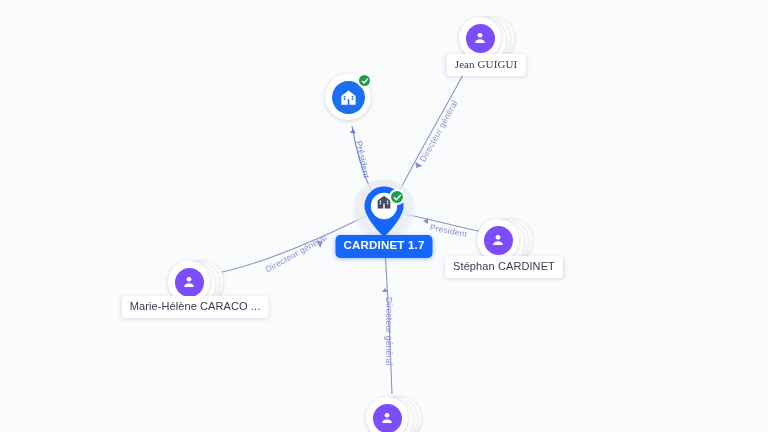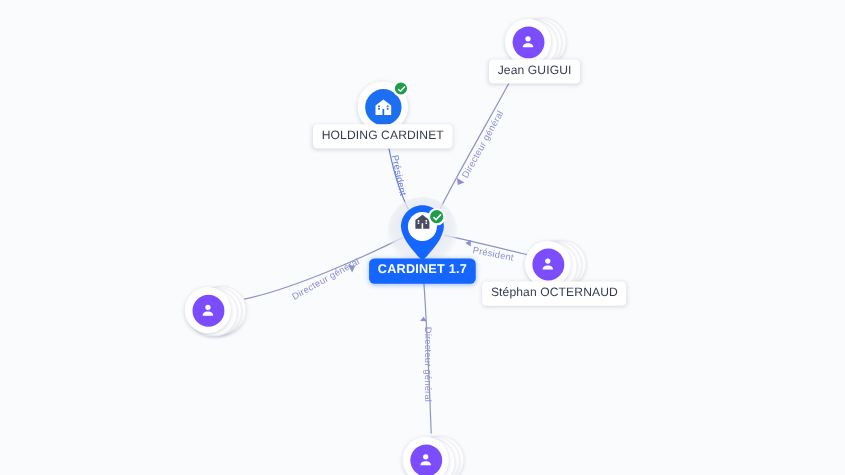--- a/index.html
+++ b/index.html
@@ -200,71 +200,71 @@
           <path d="M3 21h8v-7h2v7h8V10l-9-7-9 7v11zm3-8h2v2H6v-2zm0-3h2v2H6v-2zm10 3h2v2h-2v-2zm0-3h2v2h-2v-2z"></path>
         </svg>
       </div>
       <div class="badge-check" style="right:-1px; top:-1px;">
         <svg width="8" height="8" viewBox="0 0 24 24" fill="none" stroke="#ffffff" stroke-width="4" stroke-linecap="round" stroke-linejoin="round">
           <polyline points="4,13 9,18 20,6"></polyline>
         </svg>
       </div>
     </div>
   </div>
-  <div class="node-label" style="left:348px; top:113px;">HOLDING CARDINET</div>
 
   <div class="node" style="left:486px; top:38px;">
     <div class="person-stack">
       <div class="stack-card c3"></div>
       <div class="stack-card c2"></div>
       <div class="stack-card c1"></div>
       <div class="stack-main">
         <div class="avatar-circle">
           <svg width="16" height="16" viewBox="0 0 24 24" fill="#ffffff">
             <circle cx="12" cy="8" r="3.6"></circle>
             <path d="M4.8 19.5c0-3.7 3.2-5.6 7.2-5.6s7.2 1.9 7.2 5.6z"></path>
           </svg>
         </div>
       </div>
     </div>
   </div>
-  <div class="node-label" style="left:486px; top:54px;">Jean GUIGUI</div>
+  <div class="node-label" style="left:486px; top:54px;font-family:Liberation Serif, serif;">Jean GUIGUI</div>
 
   <div class="node" style="left:504px; top:240px;">
     <div class="person-stack">
       <div class="stack-card c3"></div>
       <div class="stack-card c2"></div>
       <div class="stack-card c1"></div>
       <div class="stack-main">
         <div class="avatar-circle">
           <svg width="16" height="16" viewBox="0 0 24 24" fill="#ffffff">
             <circle cx="12" cy="8" r="3.6"></circle>
             <path d="M4.8 19.5c0-3.7 3.2-5.6 7.2-5.6s7.2 1.9 7.2 5.6z"></path>
           </svg>
         </div>
       </div>
     </div>
   </div>
-  <div class="node-label" style="left:504px; top:256px;">Stéphan OCTERNAUD</div>
+  <div class="node-label" style="left:504px; top:256px;">Stéphan CARDINET</div>
 
   <div class="node" style="left:195px; top:282px;">
     <div class="person-stack">
       <div class="stack-card c3"></div>
       <div class="stack-card c2"></div>
       <div class="stack-card c1"></div>
       <div class="stack-main">
         <div class="avatar-circle">
           <svg width="16" height="16" viewBox="0 0 24 24" fill="#ffffff">
             <circle cx="12" cy="8" r="3.6"></circle>
             <path d="M4.8 19.5c0-3.7 3.2-5.6 7.2-5.6s7.2 1.9 7.2 5.6z"></path>
           </svg>
         </div>
       </div>
     </div>
   </div>
+  <div class="node-label" style="left:195px; top:296px;">Marie-Hélène CARACO ...</div>
 
   <div class="node" style="left:393px; top:418px;">
     <div class="person-stack">
       <div class="stack-card c3"></div>
       <div class="stack-card c2"></div>
       <div class="stack-card c1"></div>
       <div class="stack-main">
         <div class="avatar-circle">
           <svg width="16" height="16" viewBox="0 0 24 24" fill="#ffffff">
             <circle cx="12" cy="8" r="3.6"></circle>

